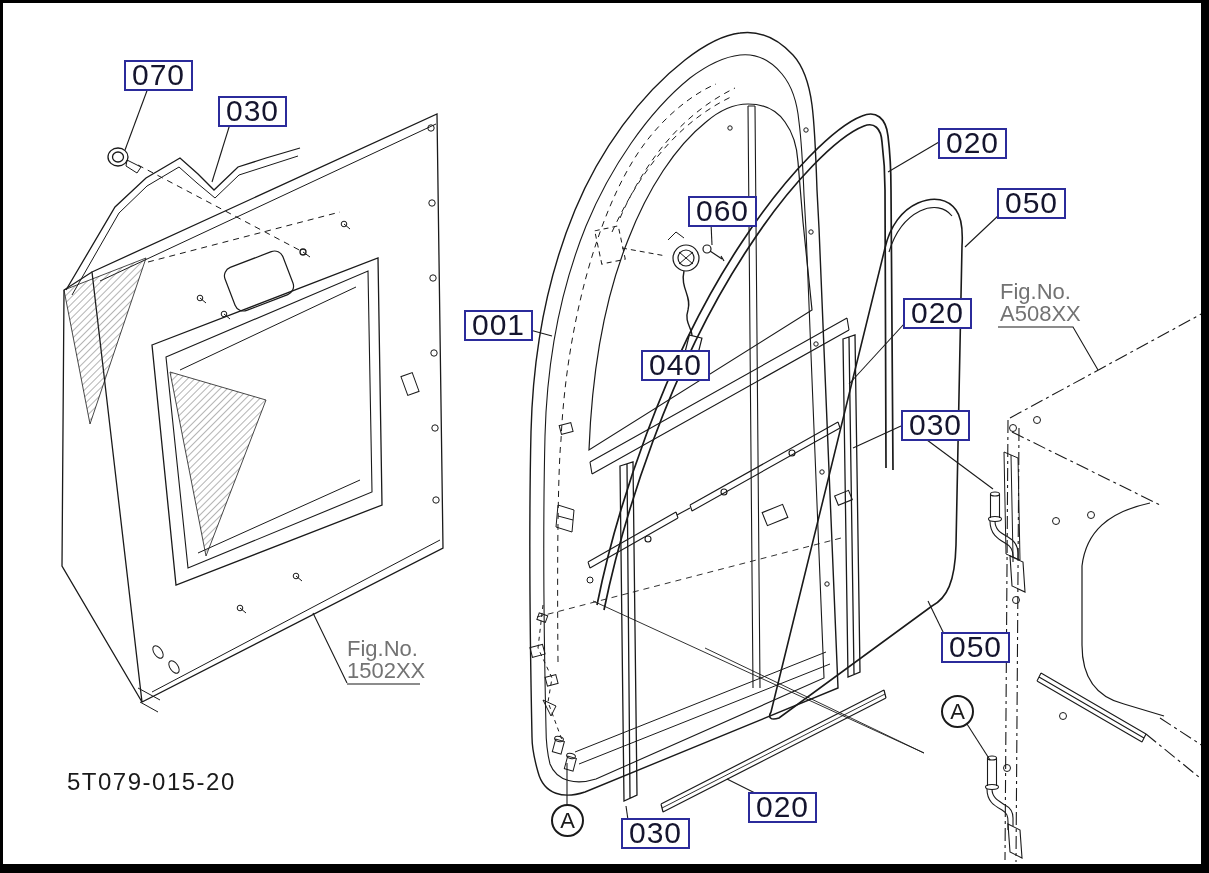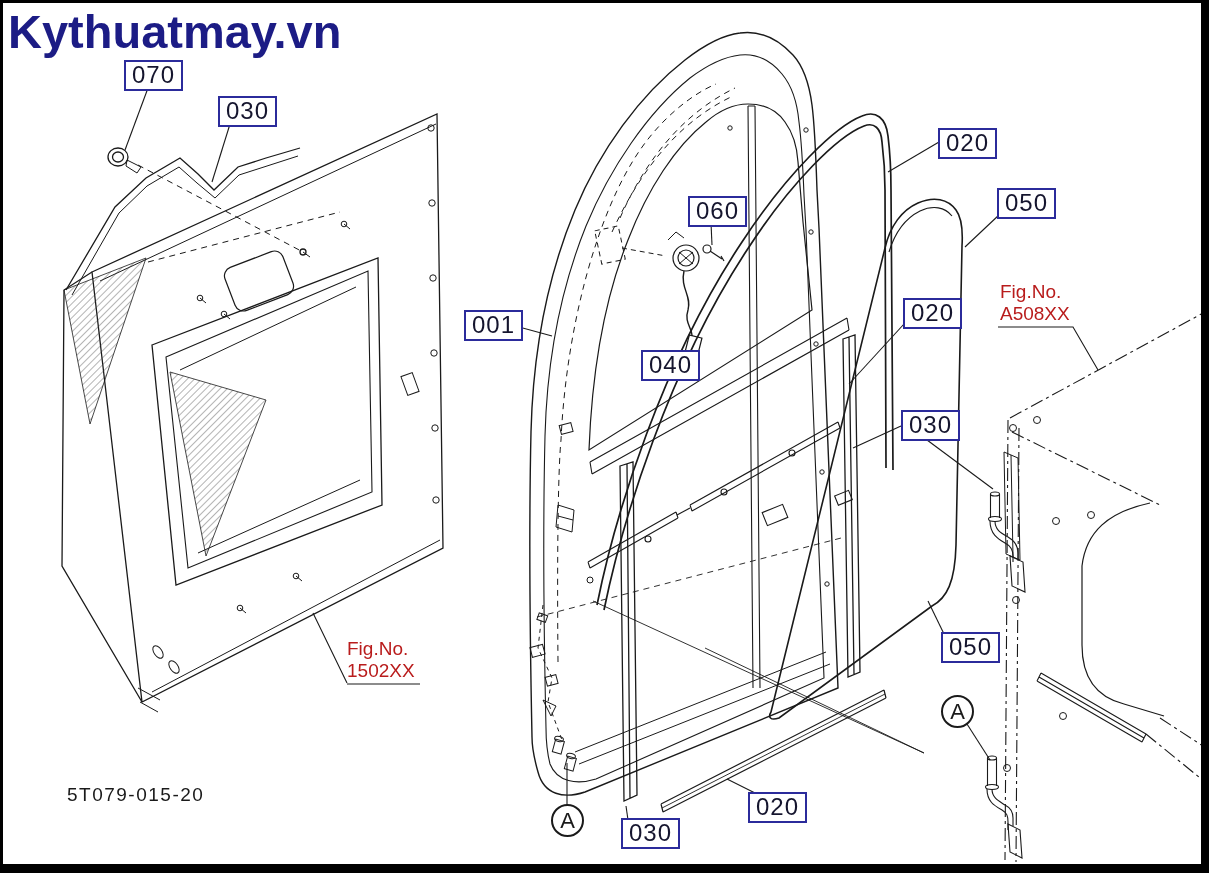--- a/index.html
+++ b/index.html
@@ -9,36 +9,36 @@
   }
   #art{position:absolute;left:0;top:0;}
   .watermark{
     position:absolute;left:8px;top:4px;
     font-size:47px;font-weight:bold;letter-spacing:0px;
     color:#1c1c85;font-family:"Liberation Sans",sans-serif;
   }
   .callout{
     position:absolute;box-sizing:border-box;
     border:2px solid #2b2b9b;background:#fff;
-    color:#15152e;font-size:24px;line-height:24px;
+    color:#15152e;font-size:30px;line-height:24px;
     padding:1px 6px 2px 6px;letter-spacing:1px;
     font-family:"Liberation Sans",sans-serif;
   }
   .detail-marker{
     position:absolute;width:33px;height:33px;border:2px solid #1a1a1a;
     border-radius:50%;display:flex;align-items:center;justify-content:center;
     font-size:22px;color:#1a1a1a;background:transparent;box-sizing:border-box;
   }
   .figref{
-    position:absolute;color:#b91c1c;font-size:19px;line-height:22px;
+    position:absolute;color:#737373;font-size:22px;line-height:22px;
     font-family:"Liberation Sans",sans-serif;white-space:nowrap;
   }
   .drawing-number{
-    position:absolute;left:67px;top:784px;color:#1a1a1a;
-    font-size:19px;letter-spacing:1.5px;
+    position:absolute;left:67px;top:768px;color:#1a1a1a;
+    font-size:24px;letter-spacing:1.5px;
     font-family:"Liberation Sans",sans-serif;
   }
 </style>
 </head>
 <body>
 
 <div id="stage">
 
   <svg id="art" width="1209" height="873" viewBox="0 0 1209 873">
     <defs>
@@ -279,21 +279,20 @@
     </g>
 
     <g fill="#000">
       <rect x="0" y="0" width="1209" height="3"></rect>
       <rect x="0" y="0" width="3" height="873"></rect>
       <rect x="1201" y="0" width="8" height="873"></rect>
       <rect x="0" y="864" width="1209" height="9"></rect>
     </g>
   </svg>
 
-  <div class="watermark">Kythuatmay.vn</div>
 
   <div class="callout" style="left:124px;top:60px">070</div>
   <div class="callout" style="left:218px;top:96px">030</div>
   <div class="callout" style="left:938px;top:128px">020</div>
   <div class="callout" style="left:997px;top:188px">050</div>
   <div class="callout" style="left:688px;top:196px">060</div>
   <div class="callout" style="left:464px;top:310px">001</div>
   <div class="callout" style="left:641px;top:350px">040</div>
   <div class="callout" style="left:903px;top:298px">020</div>
   <div class="callout" style="left:901px;top:410px">030</div>

